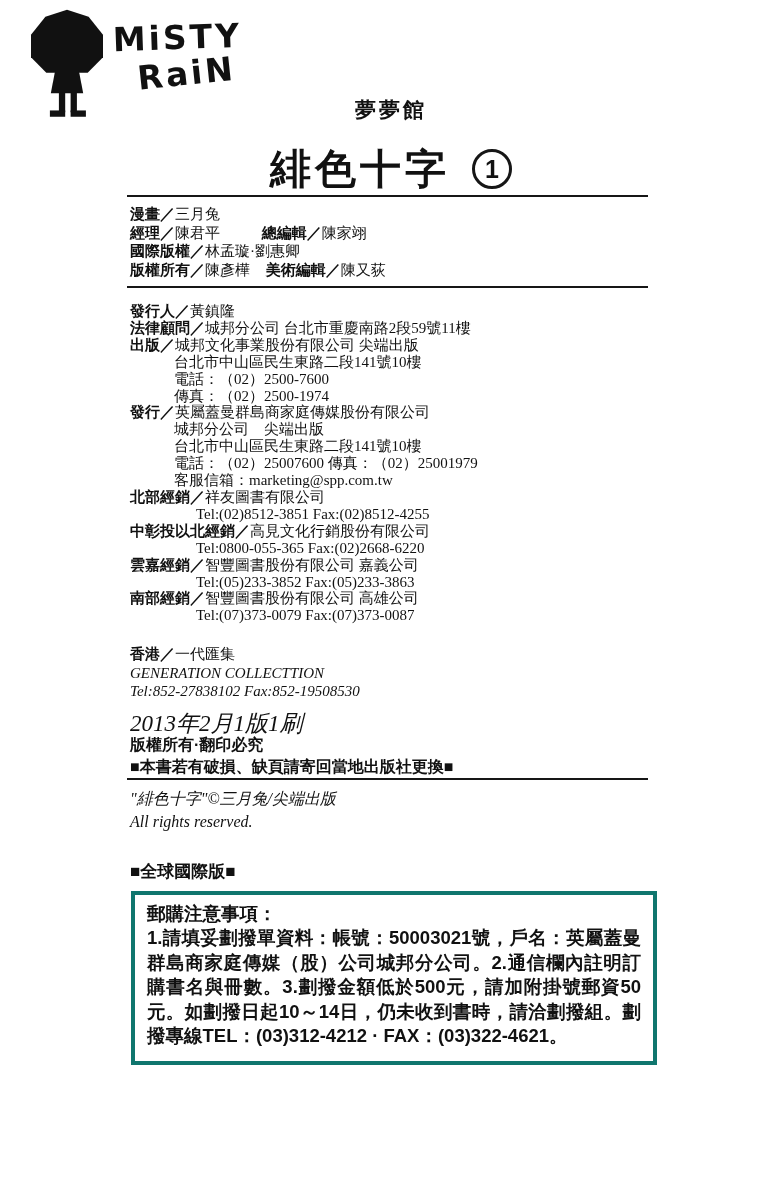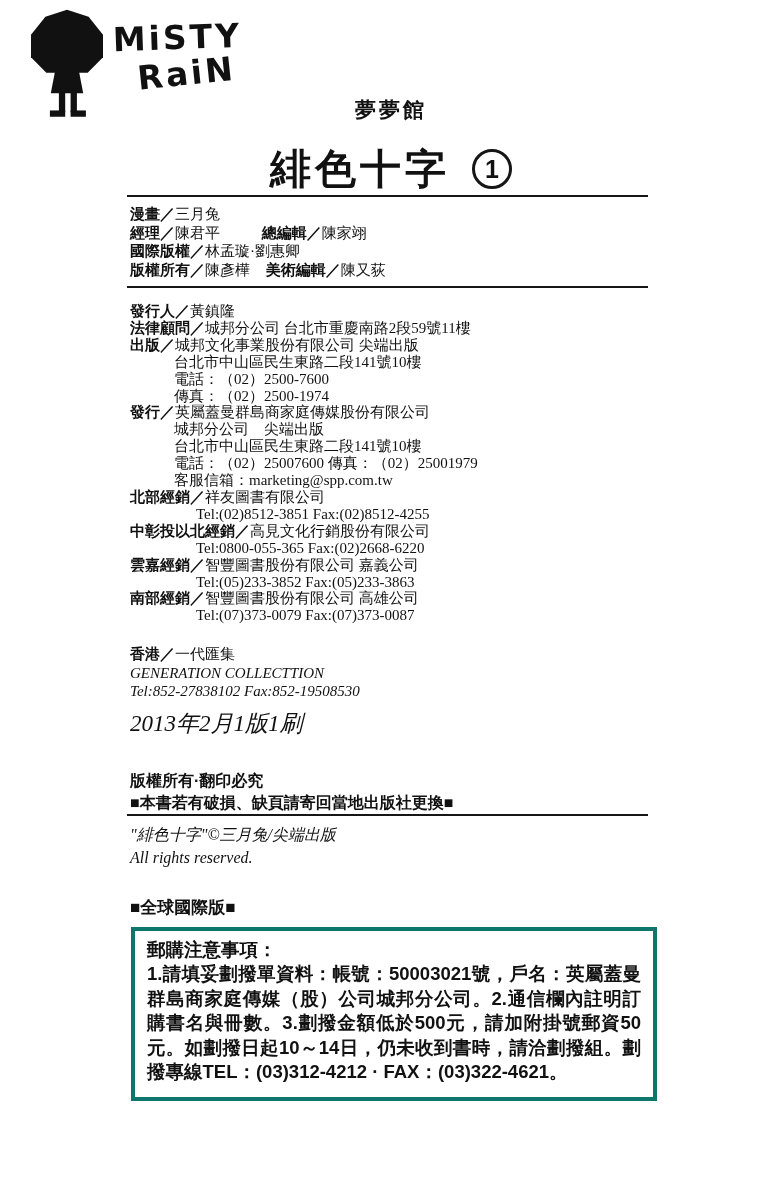--- a/index.html
+++ b/index.html
@@ -62,21 +62,20 @@
   .pub{margin-top:15px;font-size:15px;line-height:16.9px;}
   .pub .sub{padding-left:44px;}
   .pub .sub.tel{padding-left:66px;}
 
   
   .hk{margin-top:21px;font-size:15px;line-height:18.5px;}
   .edition{margin-top:13px;font-size:23px;line-height:20px;}
 
   
   .copyright{
-    margin-top:36px;
     font-family:"Liberation Sans",sans-serif;font-weight:700;
     font-size:16px;line-height:22px;
   }
   .rule3{margin-top:17px;}
   .rights{margin-top:7px;font-size:16px;line-height:23px;}
 
   
   .global-heading{
     margin-top:29px;
     font-family:"Liberation Sans",sans-serif;font-weight:700;

